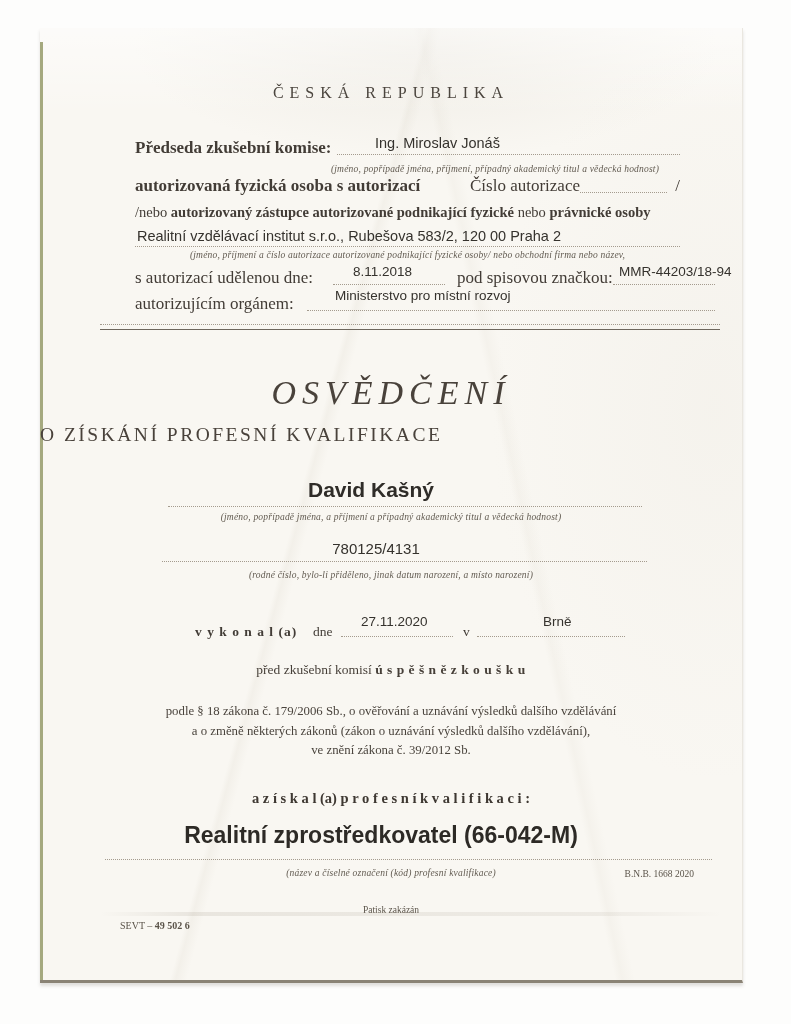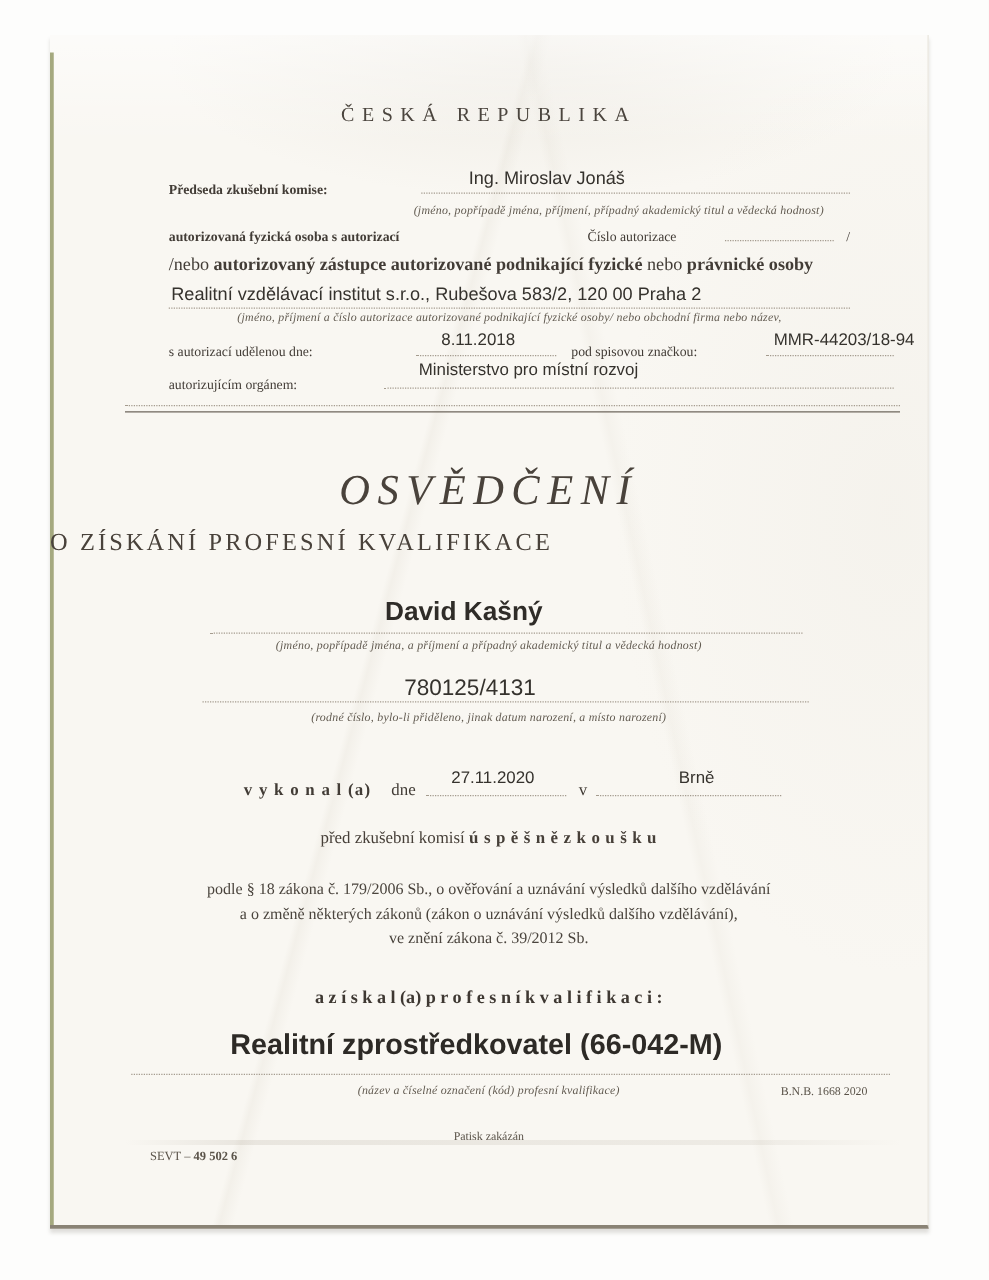--- a/index.html
+++ b/index.html
@@ -27,36 +27,36 @@
   .edge-green{position:absolute;left:0;top:14px;bottom:0;width:3px;background:#a5a97f;}
   .smudge{position:absolute;left:40px;right:60px;height:4px;top:912px;
     background:linear-gradient(to right, transparent, rgba(160,150,135,.18) 15%, rgba(160,150,135,.13) 80%, transparent);}
   .b{font-weight:bold;}
   .abs{position:absolute;}
   .center{text-align:center;}
 
   .country{left:0;right:0;top:56px;text-align:center;font-size:16px;letter-spacing:6px;color:#4b453e;}
 
   .frow{position:absolute;}
-  .frow .lbl{position:absolute;bottom:2px;font-size:11px;white-space:nowrap;color:#423c36;}
+  .frow .lbl{position:absolute;bottom:2px;font-size:17px;white-space:nowrap;color:#423c36;}
   .frow .dotline{position:absolute;bottom:5px;border-bottom:1.2px dotted #a49b8e;height:0;}
   .frow .val{position:absolute;font-family:"Liberation Sans", sans-serif;white-space:nowrap;color:#35322d;}
 
   .cap{font-style:italic;font-size:9.5px;color:#615a50;letter-spacing:.2px;}
   .caption-block{line-height:11.5px;}
 
   .sep-dot{position:absolute;left:60px;right:22px;top:296px;border-top:1.2px dotted #a49b8e;}
   .sep-solid{position:absolute;left:60px;right:22px;top:301px;border-top:1.6px solid #6e675d;}
 
   .title{left:0;right:0;top:346px;text-align:center;font-size:34px;letter-spacing:6px;color:#49423b;font-style:italic;}
   .subtitle{left:0;right:0;top:396px;font-size:19.5px;letter-spacing:2.5px;color:#49423b;}
 
   .holder-name{left:0;right:40px;top:450px;text-align:center;font-size:21px;font-weight:bold;
     font-family:"Liberation Sans", sans-serif;color:#2f2c28;}
-  .birth-num{left:0;right:30px;top:512px;text-align:center;font-size:18px;
+  .birth-num{left:0;right:30px;top:512px;text-align:center;font-size:15px;
     font-family:"Liberation Sans", sans-serif;color:#35322d;}
   .u-dotted{position:absolute;border-bottom:1.2px dotted #a49b8e;height:0;}
 
   .komisi{left:0;right:0;top:634px;text-align:center;font-size:13.5px;color:#463f38;}
   .legal{left:40px;right:40px;top:674px;text-align:center;font-size:12.8px;line-height:19.5px;color:#4a443d;}
   .intro{left:0;right:0;top:762px;text-align:center;font-size:14.5px;font-weight:bold;color:#3e3832;}
   .qualname{left:0;right:20px;top:794px;text-align:center;font-size:23px;font-weight:bold;
     font-family:"Liberation Sans", sans-serif;color:#2d2a26;}
   .footer-small{font-size:9.5px;color:#5a5349;}
 </style>

